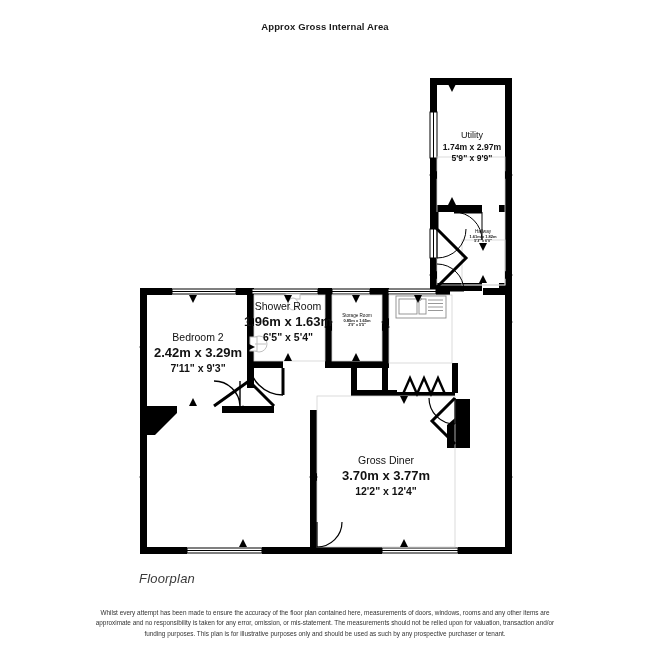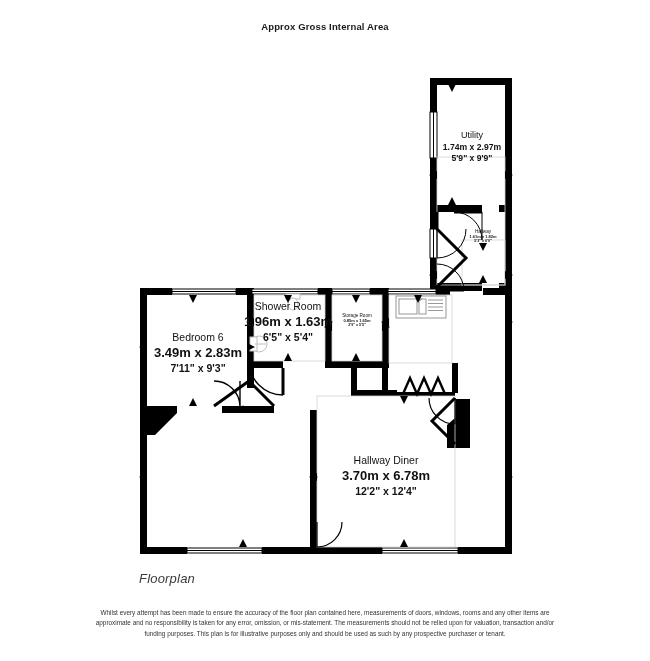--- a/index.html
+++ b/index.html
@@ -324,28 +324,28 @@
     <span class="rl-ft">6'5" x 5'4"</span>
   </div>
 
   <div class="room-label size-xs" style="left:327px; top:313px; width:60px;">
     <span class="rl-name" style="white-space:normal; line-height:1.12;">Storage Room</span>
     <span class="rl-m">0.85m x 1.65m</span>
     <span class="rl-ft">2'9" x 5'5"</span>
   </div>
 
   <div class="room-label size-lg" style="left:118px; top:331px; width:160px;">
-    <span class="rl-name">Bedroom 6</span>
-    <span class="rl-m">3.49m x 2.83m</span>
+    <span class="rl-name">Bedroom 2</span>
+    <span class="rl-m">2.42m x 3.29m</span>
     <span class="rl-ft">7'11" x 9'3"</span>
   </div>
 
 
   <div class="room-label size-lg" style="left:306px; top:454px; width:160px;">
-    <span class="rl-name">Hallway Diner</span>
-    <span class="rl-m">3.70m x 6.78m</span>
+    <span class="rl-name">Gross Diner</span>
+    <span class="rl-m">3.70m x 3.77m</span>
     <span class="rl-ft">12'2" x 12'4"</span>
   </div>
 
   <div class="footer-title">Floorplan</div>
   <div class="disclaimer">Whilst every attempt has been made to ensure the accuracy of the floor plan contained here, measurements of doors, windows, rooms and any other items are approximate and no responsibility is taken for any error, omission, or mis-statement. The measurements should not be relied upon for valuation, transaction and/or funding purposes. This plan is for illustrative purposes only and should be used as such by any prospective purchaser or tenant.</div>
 
 </div>
 
 </body></html>

